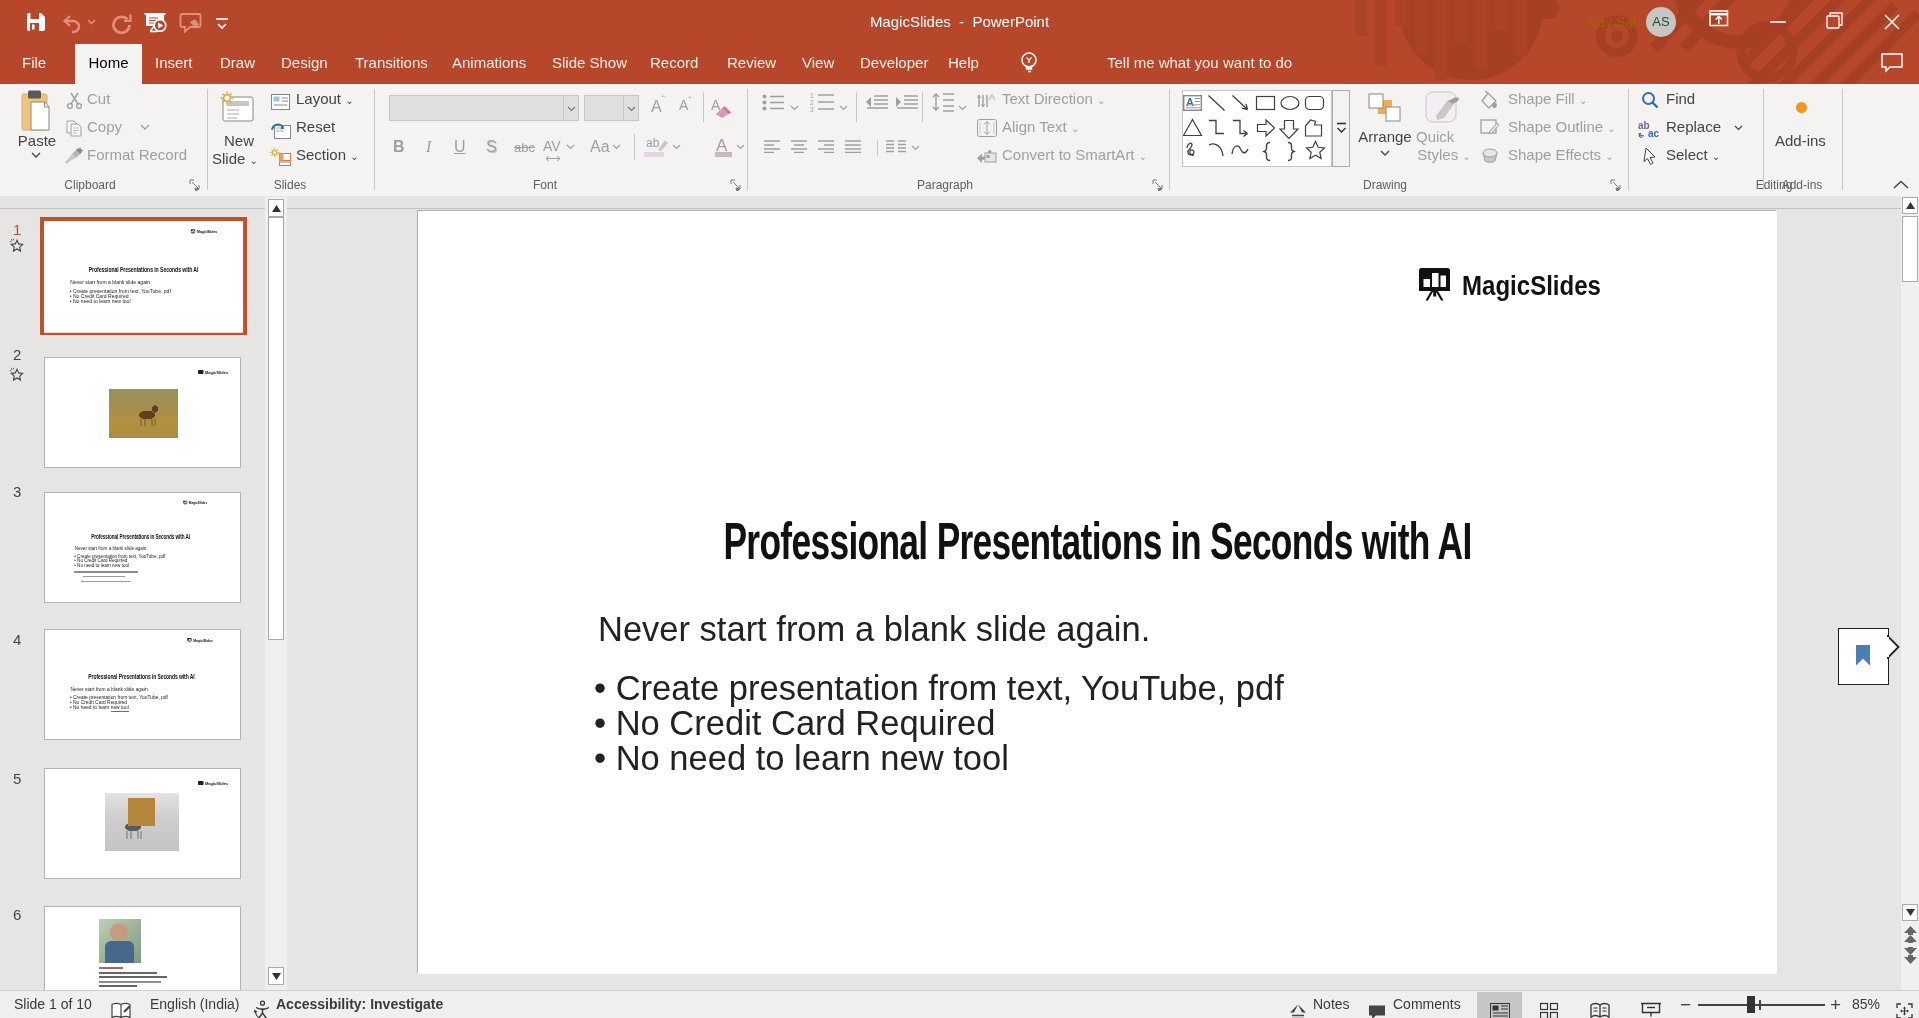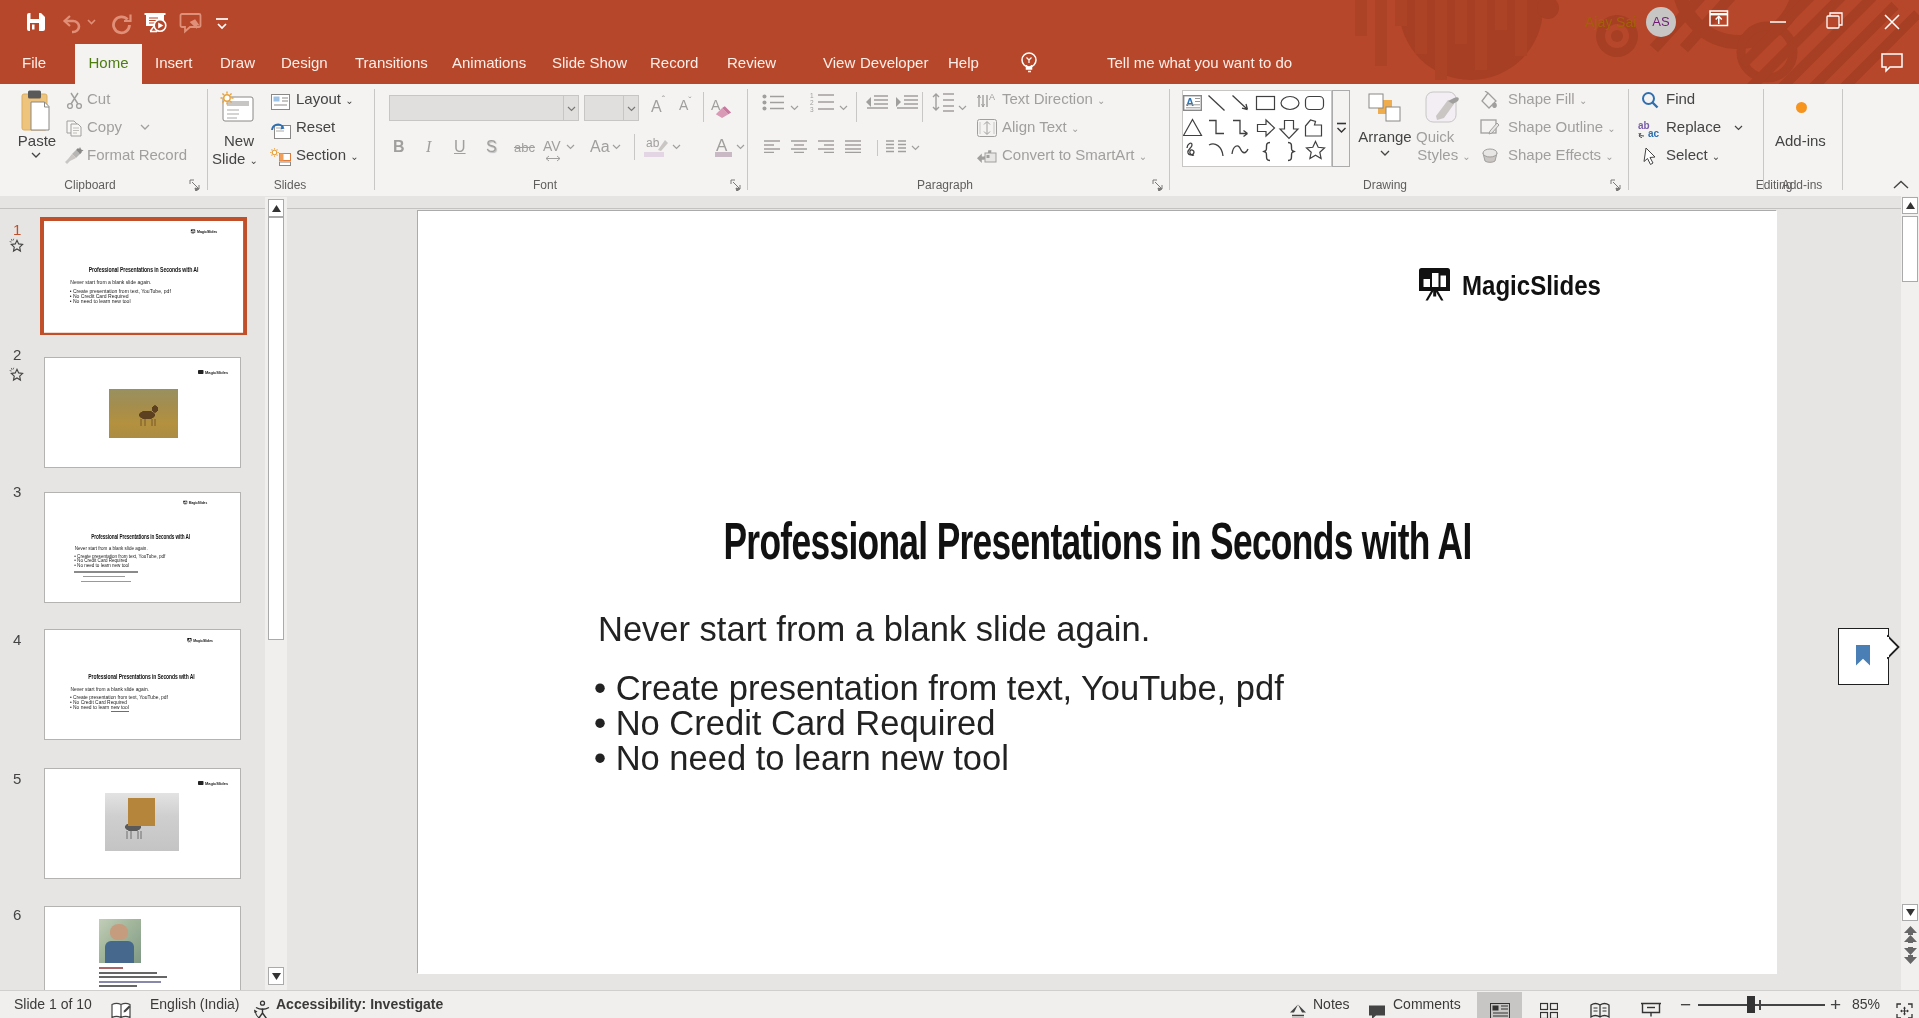--- a/index.html
+++ b/index.html
@@ -4,21 +4,21 @@
 <style>
 * { margin:0; padding:0; box-sizing:border-box; }
 html,body { width:1919px; height:1018px; overflow:hidden; font-family:"Liberation Sans",sans-serif; }
 #app { position:relative; width:1919px; height:1018px; background:#e6e5e4; }
 
 #titlebar { position:absolute; left:0; top:0; width:1919px; height:44px; background:#b7472a; }
 #tabsrow { position:absolute; left:0; top:44px; width:1919px; height:40px; background:#b7472a; }
 #deco { position:absolute; right:0; top:0; height:84px; width:600px; overflow:hidden; pointer-events:none; }
 #titletext { position:absolute; top:0; left:0; width:1919px; height:44px; text-align:center; line-height:44px; color:#fff; font-size:15px; }
 .tab { position:absolute; top:44px; height:40px; line-height:37px; color:#fceee9; font-size:15px; }
-#hometab { position:absolute; left:75px; top:44px; width:67px; height:40px; background:#f4f3f2; color:#4d7c0f; text-align:center; line-height:37px; font-size:15px; }
+#hometab { position:absolute; left:75px; top:44px; width:67px; height:40px; background:#f4f3f2; color:#000000; text-align:center; line-height:37px; font-size:15px; }
 
 #ribbon { position:absolute; left:0; top:84px; width:1919px; height:112px; background:#f4f3f2; }
 #ribbon .divider { position:absolute; top:5px; width:1px; height:101px; background:#c9c7c5; }
 .grouplabel { position:absolute; top:94px; height:16px; font-size:12px; color:#605e5c; text-align:center; }
 .launcher { position:absolute; top:95px; width:12px; height:12px; }
 .ritem { position:absolute; color:#444; font-size:15px; }
 .gray { color:#a19f9d !important; }
 #ribbonband { position:absolute; left:0; top:196px; width:1919px; height:13px; background:#e6e4e2; border-bottom:1px solid #c4c2c0; }
 
 #panel { position:absolute; left:0; top:209px; width:265px; height:781px; background:#e6e5e4; }
@@ -108,22 +108,23 @@
     </g>
     <g transform="translate(155,2)">
       <path d="M2 1 h17 a1.5 1.5 0 0 1 1.5 1.5 v10 a1.5 1.5 0 0 1 -1.5 1.5 h-9 l-5 4.5 v-4.5 h-3 a1.5 1.5 0 0 1 -1.5 -1.5 v-10 a1.5 1.5 0 0 1 1.5 -1.5" fill="none" stroke="#e09078" stroke-width="1.8"></path>
       <path d="M13 11 l8 8 v-4 l3 0 -5 -7 z" fill="#e09078" transform="translate(-2,-1) scale(0.9)"></path>
     </g>
     <g transform="translate(190,4)">
       <path d="M1 4 h12" stroke="#fff" stroke-width="1.7"></path>
       <path d="M3 9 l4 4 4 -4" stroke="#fff" stroke-width="1.7" fill="none"></path>
     </g>
   </svg>
+  <div id="titletext">MagicSlides&nbsp;&nbsp;-&nbsp;&nbsp;PowerPoint</div>
   <div style="position:absolute;left:1585px;top:0;width:70px;height:44px;line-height:44px;color:#a16207;font-size:14px;">Ajay Sai</div>
-  <div style="position:absolute;left:1646px;top:7px;width:30px;height:30px;border-radius:50%;background:#c8c6c4;color:#701a75;font-size:13px;text-align:center;line-height:30px;">AS</div>
+  <div style="position:absolute;left:1646px;top:7px;width:30px;height:30px;border-radius:50%;background:#c8c6c4;color:#14532d;font-size:13px;text-align:center;line-height:30px;">AS</div>
   <svg style="position:absolute;left:1709px;top:10px" width="20" height="17" viewBox="0 0 20 17">
     <g stroke="#fff" stroke-width="1.5" fill="none">
       <rect x="1" y="1" width="17.5" height="14.5"></rect>
       <path d="M1 4.2 h17.5" stroke-width="2.4"></path>
       <path d="M9.75 14 v-7 M6.7 9.5 l3.05 -3.2 l3.05 3.2"></path>
     </g>
   </svg>
   <svg style="position:absolute;left:1762px;top:0" width="157px" height="44" viewBox="0 0 157 44">
     <path d="M8 22 h16" stroke="#fff" stroke-width="1.5"></path>
     <g stroke="#fff" stroke-width="1.3" fill="none">
@@ -135,21 +136,21 @@
   <div id="hometab">Home</div>
   <div class="tab" style="left:22px;">File</div>
   <div class="tab" style="left:155px;">Insert</div>
   <div class="tab" style="left:220px;">Draw</div>
   <div class="tab" style="left:281px;">Design</div>
   <div class="tab" style="left:355px;">Transitions</div>
   <div class="tab" style="left:452px;">Animations</div>
   <div class="tab" style="left:552px;">Slide Show</div>
   <div class="tab" style="left:650px;">Record</div>
   <div class="tab" style="left:727px;">Review</div>
-  <div class="tab" style="left:802px;margin-left:21px;">View</div>
+  <div class="tab" style="left:802px;">View</div>
   <div class="tab" style="left:860px;">Developer</div>
   <div class="tab" style="left:948px;">Help</div>
   <svg style="position:absolute;left:1019px;top:51px" width="22" height="26" viewBox="0 0 22 26">
     <g stroke="#fff" stroke-width="1.5" fill="none">
       <circle cx="10" cy="9" r="7"></circle>
       <path d="M7.5 14 v4 h5 v-4 M7.5 16.5 h5 M9 20.5 h3"></path>
       <path d="M10 12 v-3 l-2.5 -2.5 M10 9 l2.5 -2.5" stroke-width="1.2"></path>
     </g>
   </svg>
   <div class="tab" style="left:1107px;text-align:center;">Tell me what you want to do</div>

